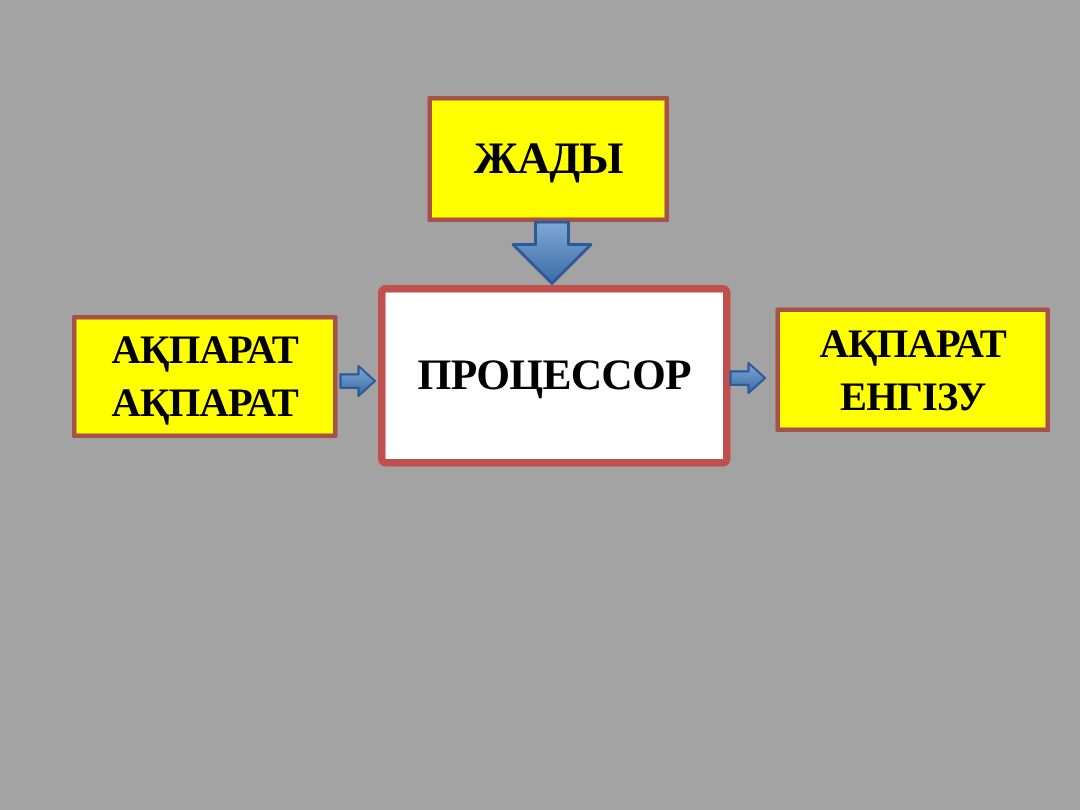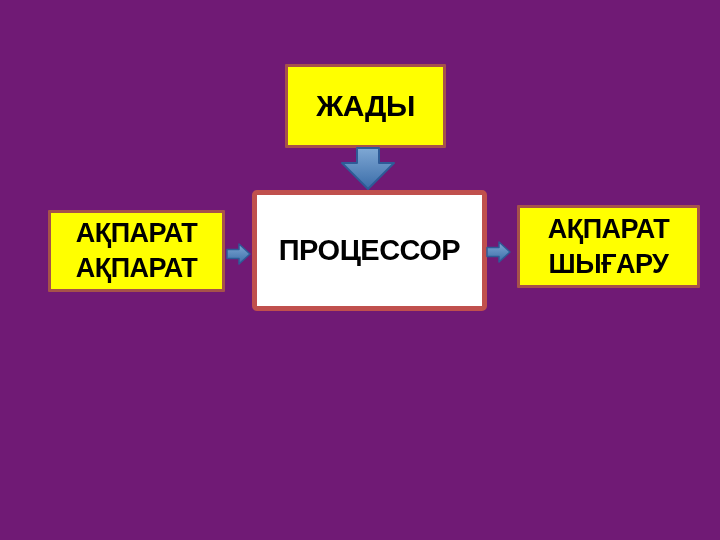--- a/index.html
+++ b/index.html
@@ -57,21 +57,21 @@
     display: block;
   }
   #arrow-down   { left: 341px; top: 147px; width: 54px; height: 43px; }
   #arrow-right-1 { left: 226px; top: 243px; width: 25px; height: 22px; }
   #arrow-right-2 { left: 486px; top: 241px; width: 25px; height: 22px; }
   .defs-holder { position: absolute; width: 0; height: 0; overflow: hidden; }
 </style>
 </head>
 <body>
 
-<div class="slide" style="background-color: #701a75;">
+<div class="slide" style="background-color: #a3a3a3; font-family: Liberation Serif, serif;">
 
   <svg class="defs-holder" aria-hidden="true">
     <defs>
       <linearGradient id="arrowGrad" x1="0" y1="0" x2="0" y2="1">
         <stop offset="0" stop-color="#7FA8D4"></stop>
         <stop offset="1" stop-color="#3A6CA8"></stop>
       </linearGradient>
     </defs>
   </svg>
 
@@ -91,20 +91,20 @@
     <span class="line">АҚПАРАТ</span>
     <span class="line">АҚПАРАТ</span>
   </div>
 
   <svg class="arrow" id="arrow-right-1" viewBox="0 0 25 22">
     <polygon points="1,6.5 13,6.5 13,1 24,11 13,21 13,15.5 1,15.5" fill="url(#arrowGrad)" stroke-width="1.5" stroke-linejoin="round" stroke="#2E5B97"></polygon>
   </svg>
 
   <div class="box" id="output-box" style="background-color: rgb(255, 255, 0); border-color: rgb(166, 82, 74); color: rgb(0, 0, 0);">
     <span class="line">АҚПАРАТ</span>
-    <span class="line">ШЫҒАРУ</span>
+    <span class="line">ЕНГІЗУ</span>
   </div>
 
   <svg class="arrow" id="arrow-right-2" viewBox="0 0 25 22">
     <polygon points="1,6.5 13,6.5 13,1 24,11 13,21 13,15.5 1,15.5" fill="url(#arrowGrad)" stroke-width="1.5" stroke-linejoin="round" stroke="#2E5B97"></polygon>
   </svg>
 
 </div>
 
 </body></html>

